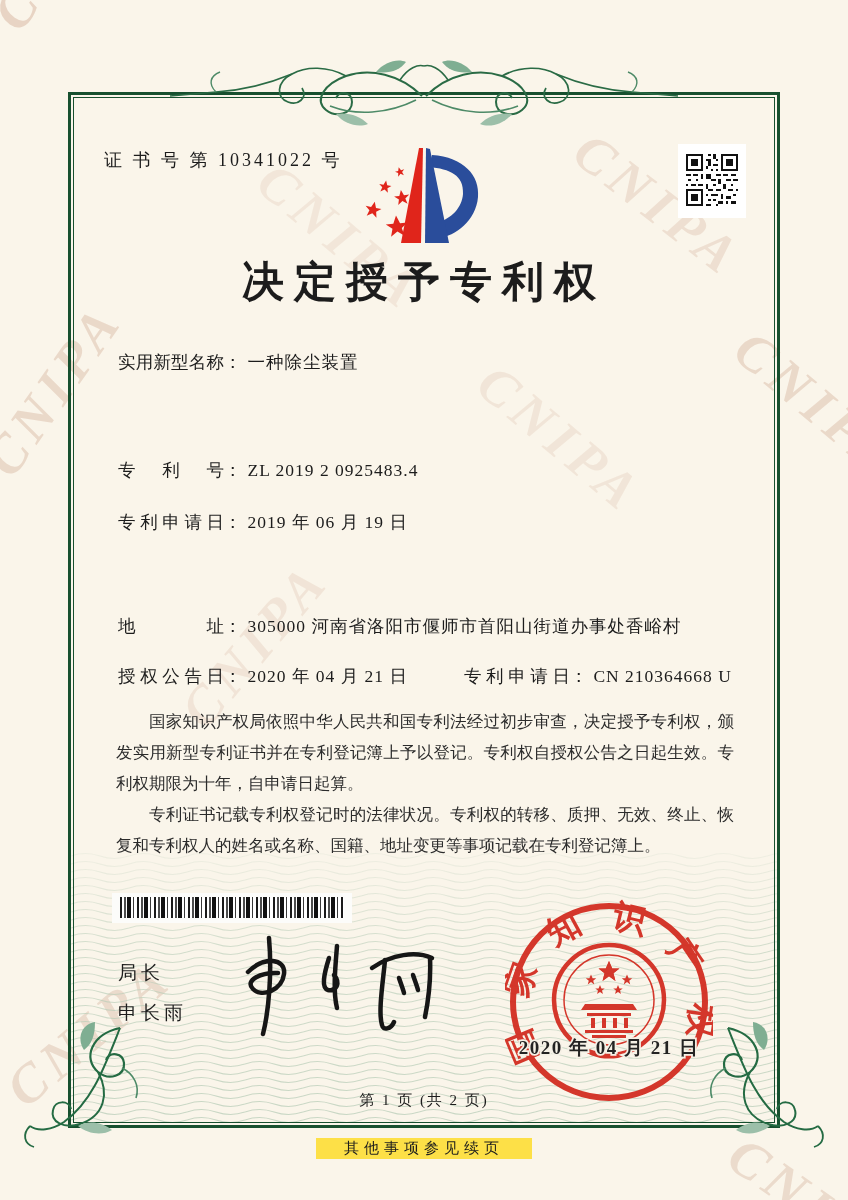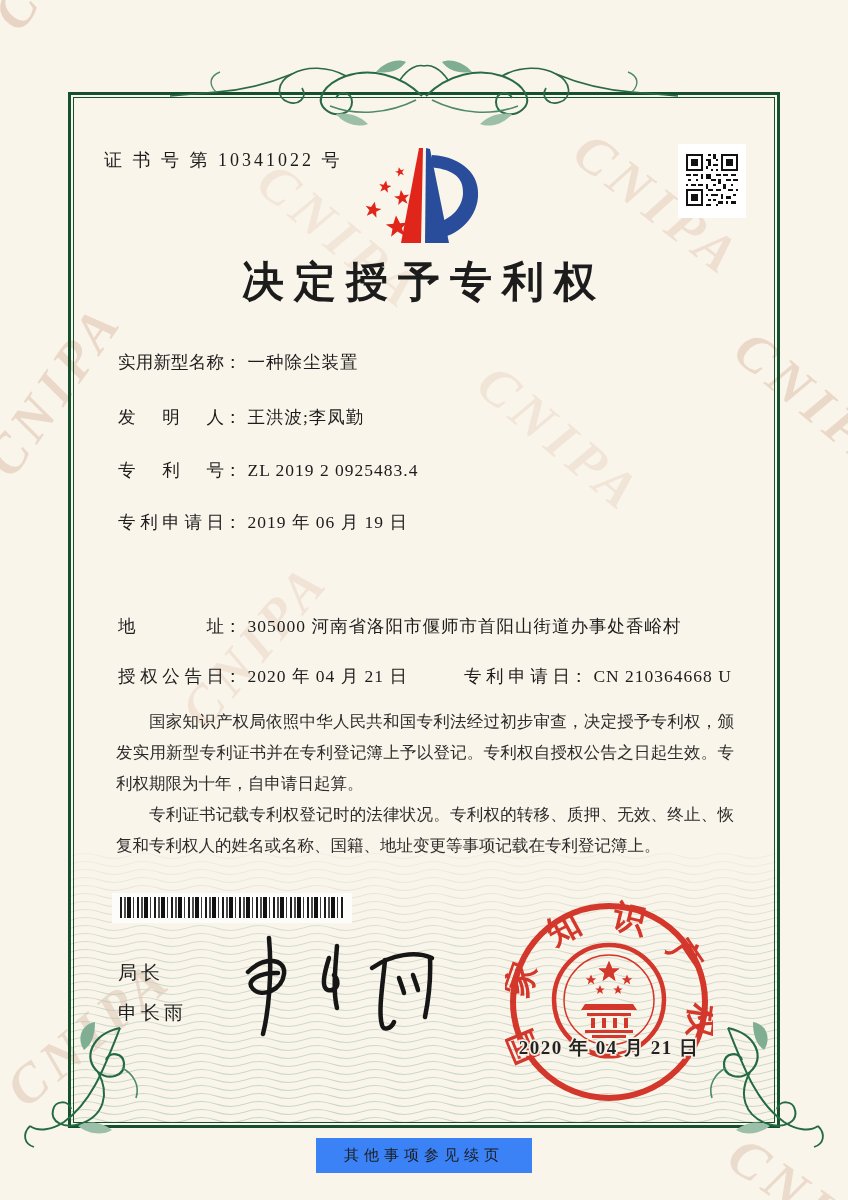--- a/index.html
+++ b/index.html
@@ -53,21 +53,21 @@
       #1a1a1a 0 2px,#fff 2px 4px,#4d4d4d 4px 6px,#fff 6px 7px,
       #111 7px 11px,#fff 11px 13px,#3a3a3a 13px 14px,#fff 14px 17px);
   }
   
   .signoff-title{ left:118px; top:960px; font-size:19px; letter-spacing:4px; }
   .signoff-name{ left:118px; top:1000px; font-size:19px; letter-spacing:4px; }
   
   .pageinfo{ left:0; right:0; top:1091px; text-align:center; font-size:15px; letter-spacing:2px; }
   .contnote{
     left:50%; top:1138px; transform:translateX(-50%);
-    background:#3b82f6; padding:8px 28px; font-size:15px; letter-spacing:5px;
+    background:#fde047; padding:1px 28px; font-size:15px; letter-spacing:5px;
     white-space:nowrap;
   }
 </style>
 </head>
 <body>
 
 <div class="page">
 
   <span class="wm" style="left:-20px;top:6px;transform:rotate(-55deg);opacity:.30;">CNIPA</span>
   <span class="wm" style="left:600px;top:120px;transform:rotate(38deg);opacity:.20;">CNIPA</span>
@@ -217,23 +217,20 @@
           <rect x="12" y="20" width="1" height="1"></rect>
       </g>
     </svg>
   </div>
 
   <div class="abs title">决定授予专利权</div>
 
   <div class="abs row" style="top:350px;">
     <span class="lbl">实用新型名称</span><span>：</span><span class="val">一种除尘装置</span>
   </div>
-  <div class="abs row" style="top:405px;">
-    <span class="lbl">发明人</span><span>：</span><span class="val">王洪波;李凤勤</span>
-  </div>
   <div class="abs row" style="top:458px;font-family:Liberation Serif, serif;">
     <span class="lbl">专利号</span><span>：</span><span class="val">ZL 2019 2 0925483.4</span>
   </div>
   <div class="abs row" style="top:510px;">
     <span class="lbl">专利申请日</span><span>：</span><span class="val">2019 年 06 月 19 日</span>
   </div>
   <div class="abs row" style="top:614px;">
     <span class="lbl">地址</span><span>：</span><span class="val">305000 河南省洛阳市偃师市首阳山街道办事处香峪村</span>
   </div>
   <div class="abs row" style="top:664px;">
@@ -294,16 +291,17 @@
           <rect x="80" y="132" width="48" height="3"></rect>
           <rect x="87" y="137" width="34" height="3"></rect>
         </g>
         <path d="M74,146 A42,42 0 0 0 134,146" fill="none" stroke-width="4"></path>
       </g>
 
       <text x="104" y="156" text-anchor="middle" font-family="Liberation Serif, serif" font-size="19" font-weight="700" fill="#141414" letter-spacing="1.5" stroke="#f6f1e6" stroke-width="3.5" paint-order="stroke">2020 年 04 月 21 日</text>
     </g>
   </svg>
 
+  <div class="abs pageinfo">第 1 页 (共 2 页)</div>
 
   <div class="abs contnote">其他事项参见续页</div>
 
 </div>
 
 </body></html>

